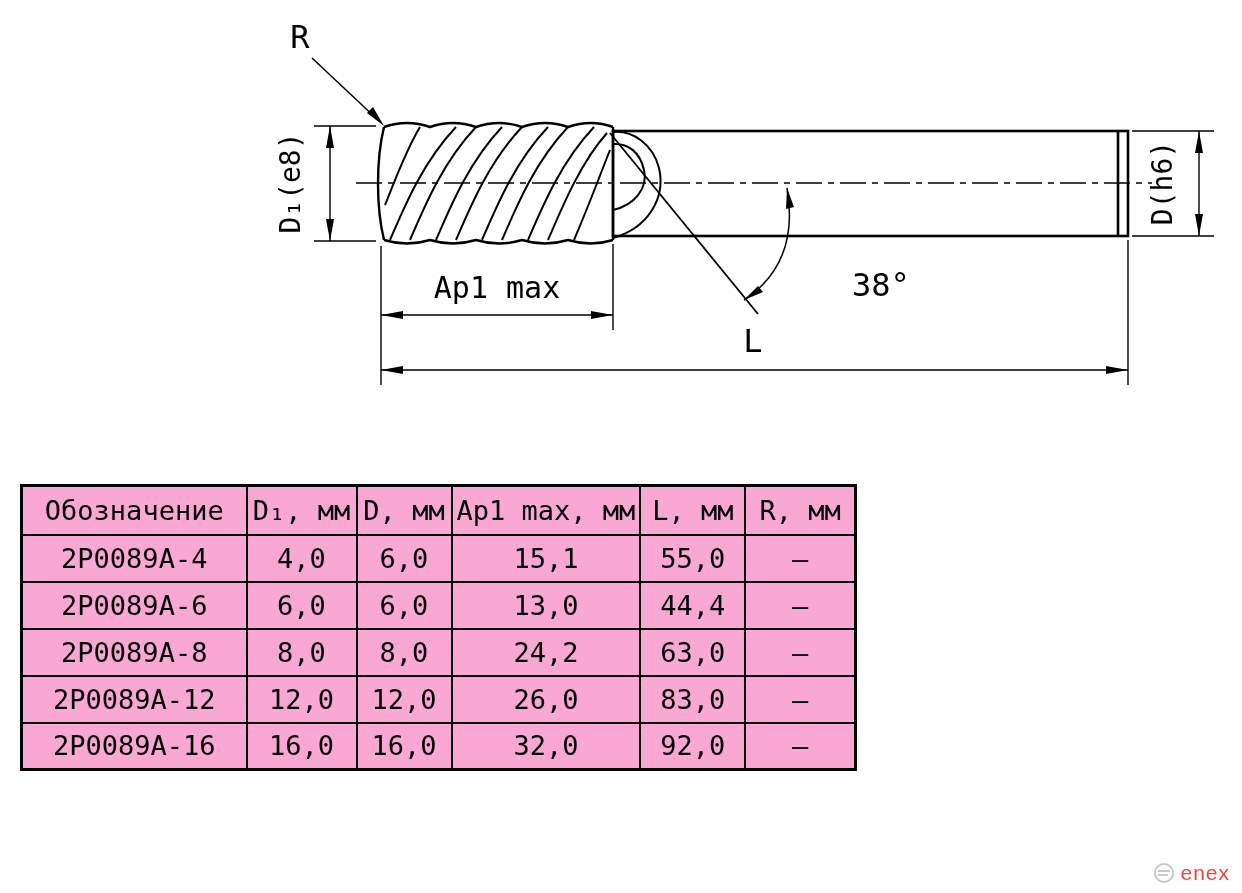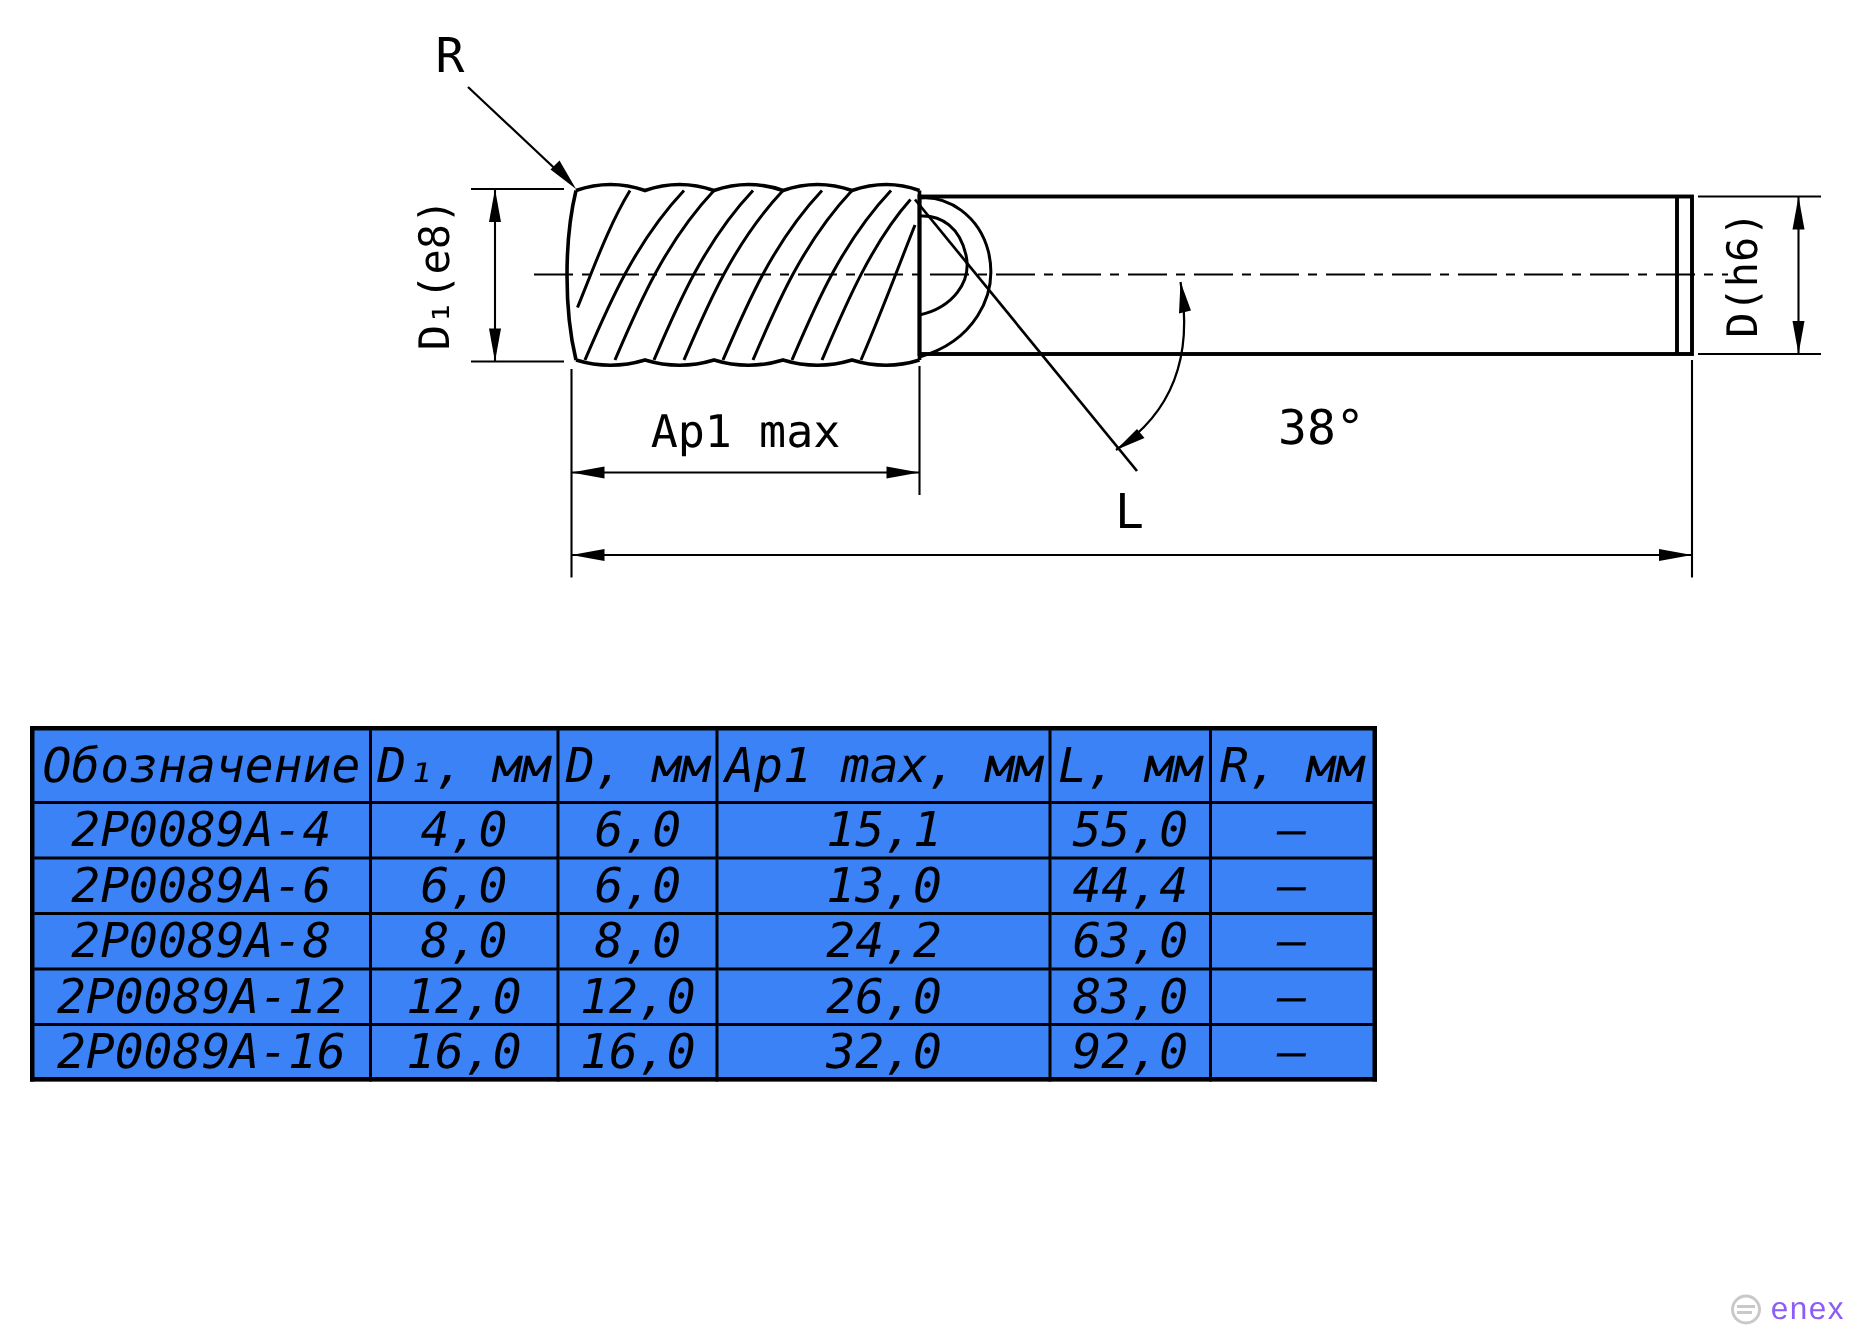--- a/index.html
+++ b/index.html
@@ -10,36 +10,35 @@
     color:#000;
   }
   .page { position:relative; width:1242px; height:893px; background:#fff; overflow:hidden; }
 
   .drawing { position:absolute; left:0; top:0; }
   .drawing text { font-family:"DejaVu Sans Mono", monospace; fill:#000; }
 
   .spec-table {
     position:absolute; left:20px; top:484px;
     border-collapse:collapse; table-layout:fixed;
-    background:#3b82f6; font-size:32px; line-height:1;
+    background:#f9a8d4; font-size:27px; line-height:1;
     border:3px solid #000;
-    font-style:italic;
   }
   .spec-table th, .spec-table td {
     border:2px solid #000;
     text-align:center; vertical-align:middle;
     font-weight:normal; padding:0 4px;
-    height:37px; white-space:nowrap;
+    height:47px; white-space:nowrap;
   }
   .spec-table thead th { height:49px; }
 
   .watermark {
     position:absolute; right:12px; bottom:8px;
     display:flex; align-items:center; gap:5px;
-    color:#8b5cf6; font-family:"Liberation Sans", sans-serif;
+    color:#ef4444; font-family:"Liberation Sans", sans-serif;
     font-size:21px; letter-spacing:1px;
   }
 </style>
 </head>
 <body>
 
 <div class="page">
 
   <svg class="drawing" width="1242" height="460" viewBox="0 0 1242 460">
 

